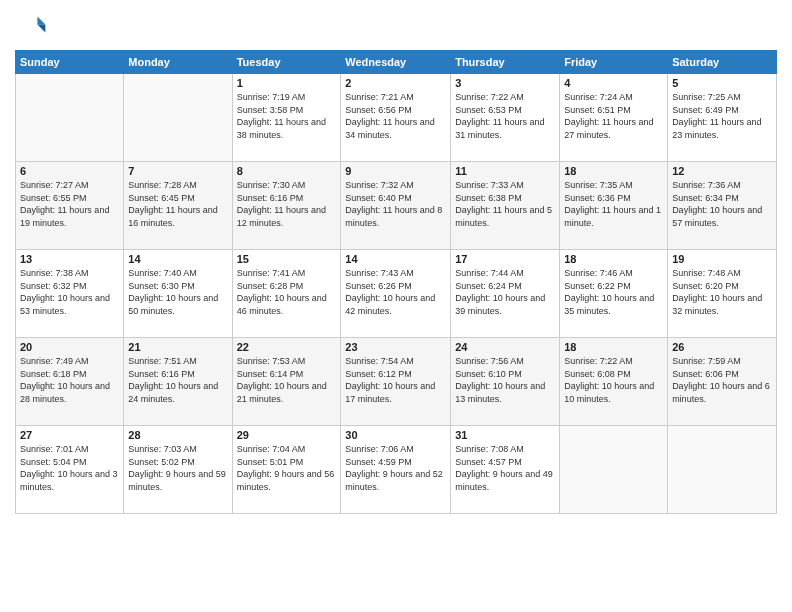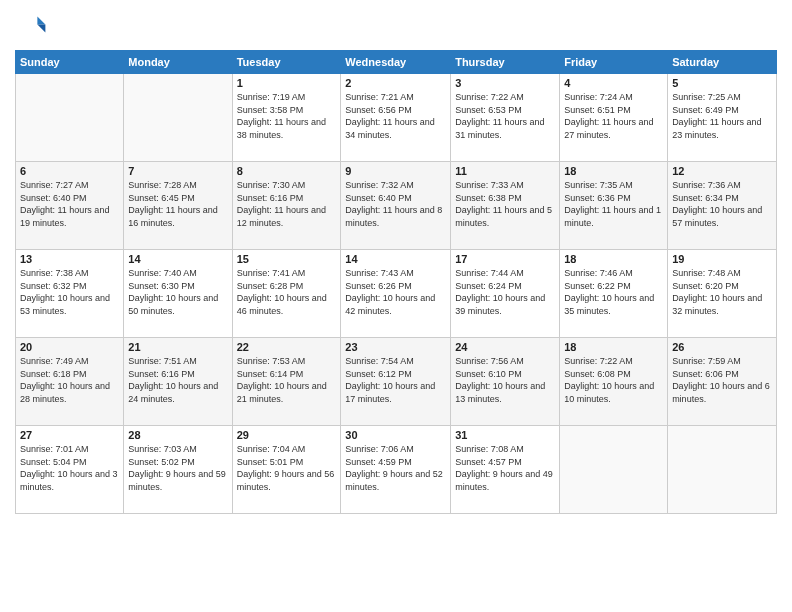--- a/index.html
+++ b/index.html
@@ -157,21 +157,21 @@
             <span class="day-num">5</span>
             <div class="day-info">Sunrise: 7:25 AM
 Sunset: 6:49 PM
 Daylight: 11 hours and 23 minutes.</div>
           </td>
         </tr>
         <tr class="row-alt">
           <td>
             <span class="day-num">6</span>
             <div class="day-info">Sunrise: 7:27 AM
-Sunset: 6:40 PM
+Sunset: 6:55 PM
 Daylight: 11 hours and 19 minutes.</div>
           </td>
           <td>
             <span class="day-num">7</span>
             <div class="day-info">Sunrise: 7:28 AM
 Sunset: 6:45 PM
 Daylight: 11 hours and 16 minutes.</div>
           </td>
           <td>
             <span class="day-num">8</span>

